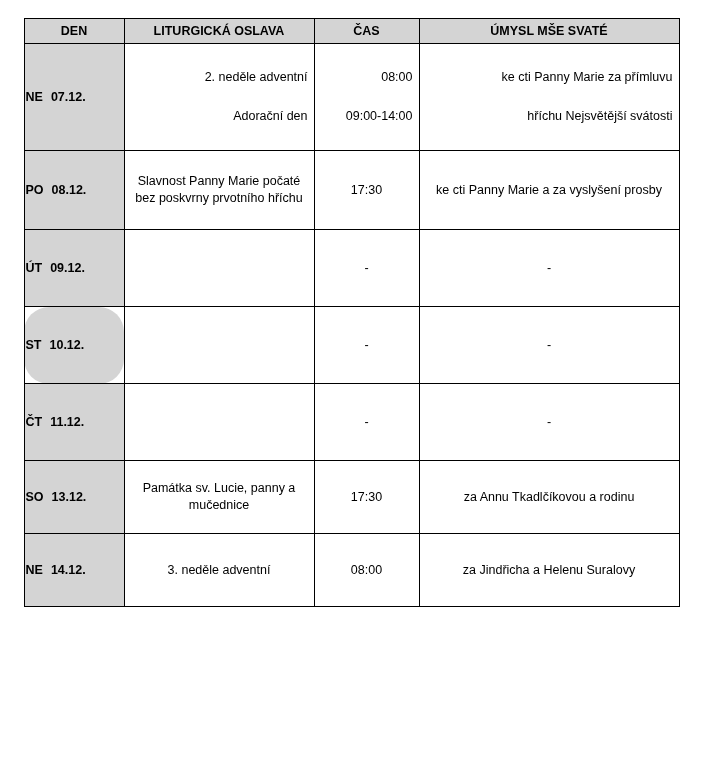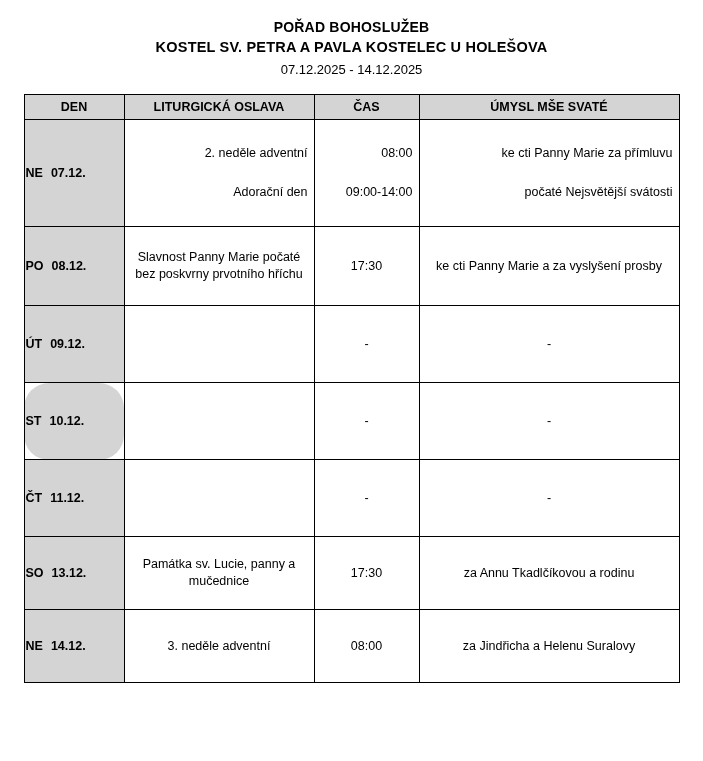--- a/index.html
+++ b/index.html
@@ -100,25 +100,20 @@
   tr.r-ct td { height: 66px; }
   tr.r-pa td { height: 66px; }
   tr.r-so td { height: 62px; }
   tr.r-ne2 td { height: 62px; }
 </style>
 </head>
 <body>
 
 <div class="page">
 
-  <div class="header">
-    <div class="line1">POŘAD BOHOSLUŽEB</div>
-    <div class="line2">KOSTEL SV. PETRA A PAVLA KOSTELEC U HOLEŠOVA</div>
-    <div class="line3">07.12.2025 - 14.12.2025</div>
-  </div>
 
   <table class="schedule">
     <colgroup>
       <col class="c-den">
       <col class="c-lit">
       <col class="c-cas">
       <col class="c-umysl">
     </colgroup>
     <thead>
       <tr>
@@ -139,21 +134,21 @@
           <span class="sub">Adorační den</span>
         </td>
         <td class="cell">
           <span class="sub">08:00</span>
           <span class="gap"></span>
           <span class="sub">09:00-14:00</span>
         </td>
         <td class="cell">
           <span class="sub">ke cti Panny Marie za přímluvu</span>
           <span class="gap"></span>
-          <span class="sub">počaté Nejsvětější svátosti</span>
+          <span class="sub">hříchu Nejsvětější svátosti</span>
         </td>
       </tr>
 
       <tr class="r-po">
         <td class="day">
           <span class="dd">PO</span><span class="date">08.12.</span>
         </td>
         <td class="cell">Slavnost Panny Marie počaté bez poskvrny prvotního hříchu</td>
         <td class="cell">17:30</td>
         <td class="cell">ke cti Panny Marie a za vyslyšení prosby</td>

